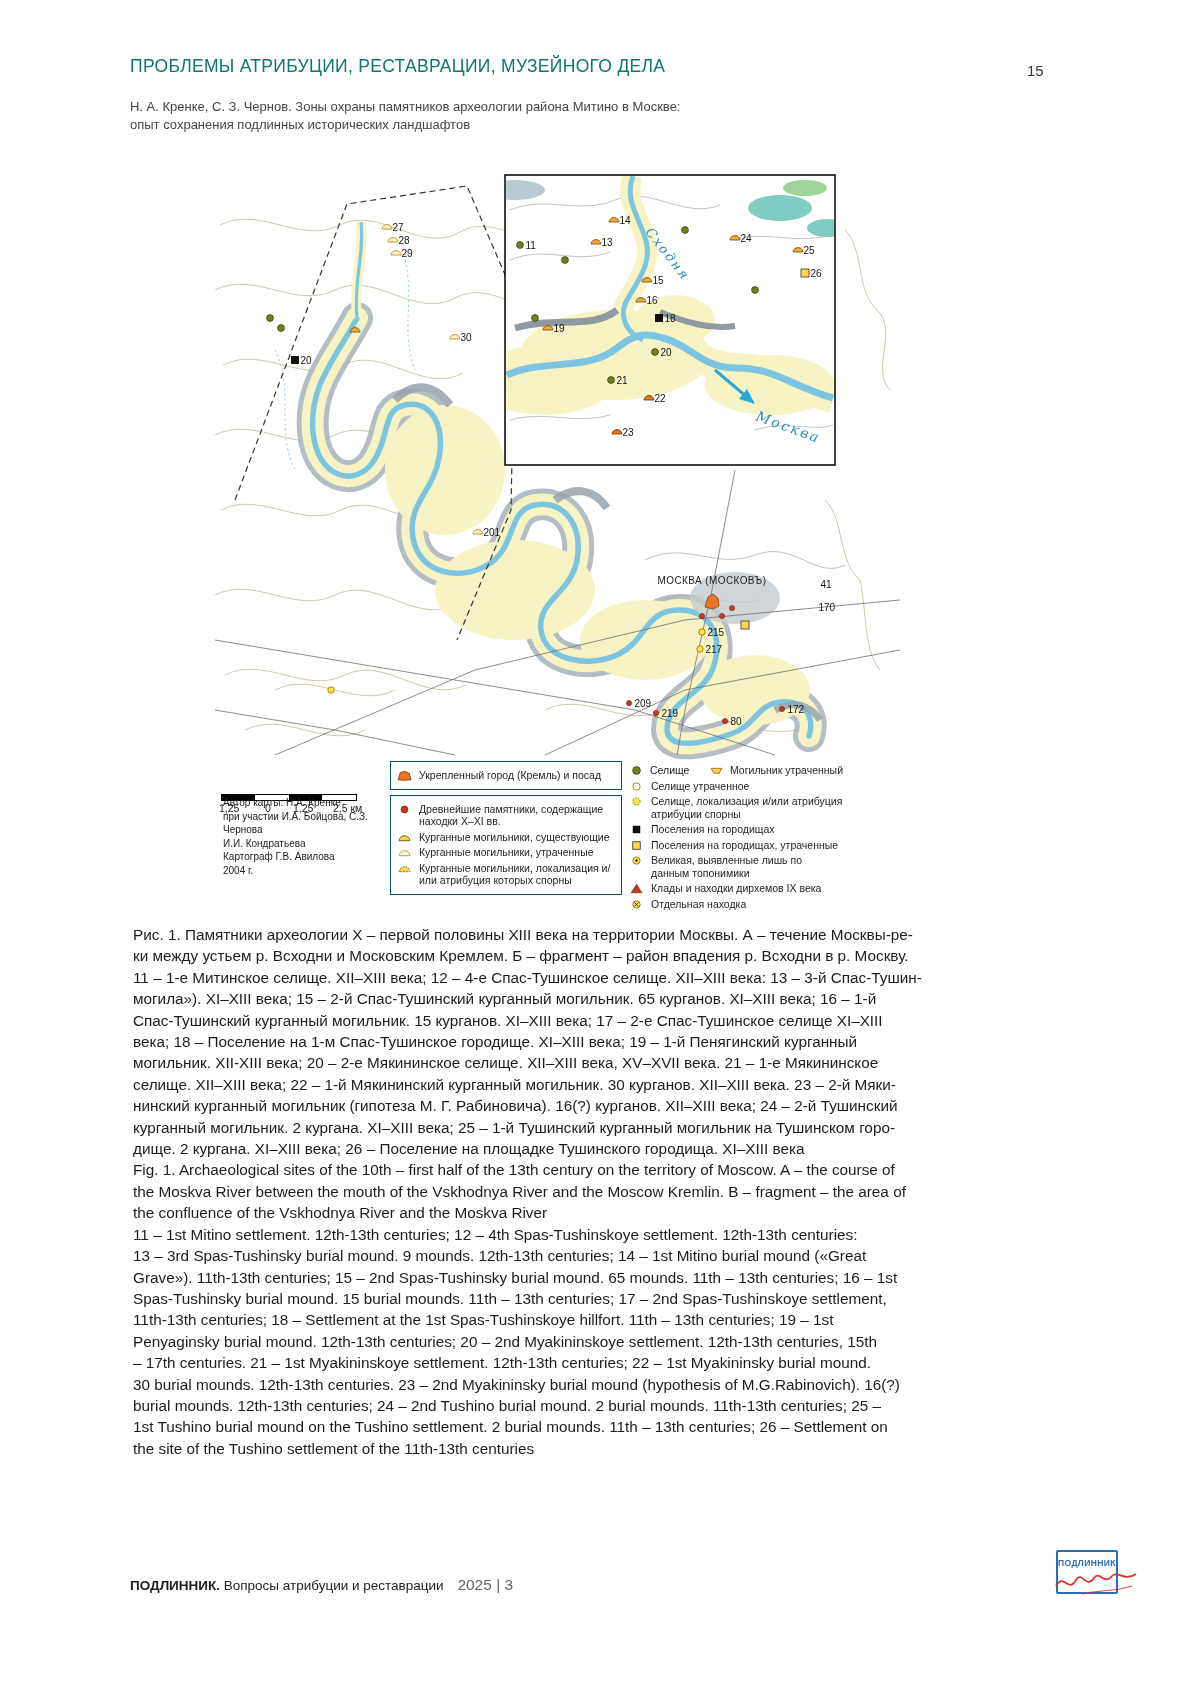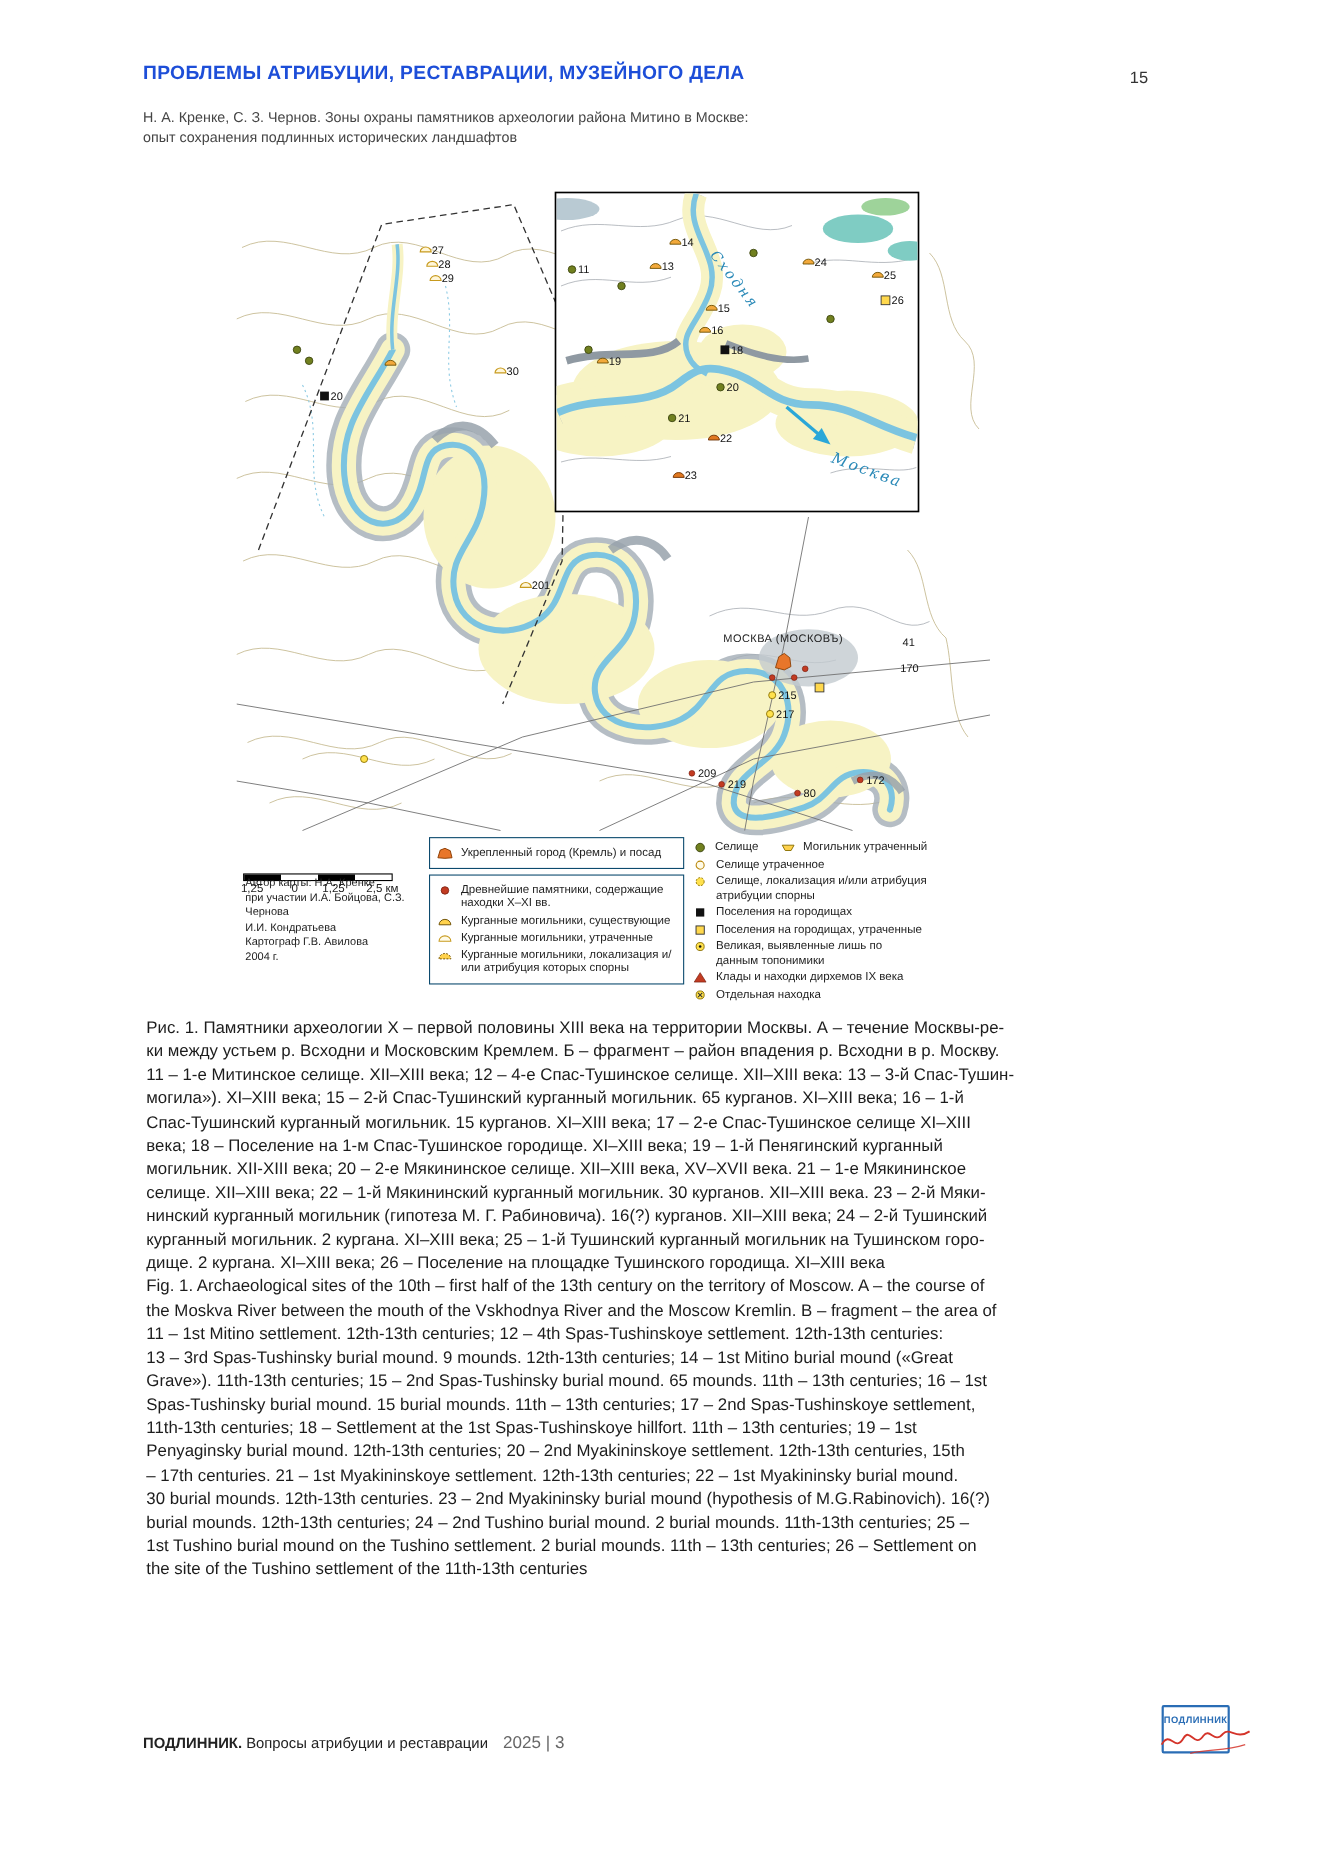--- a/index.html
+++ b/index.html
@@ -1,20 +1,20 @@
 <!DOCTYPE html>
 <html><head>
 <meta charset="utf-8">
 <style>
   html,body{margin:0;padding:0;background:#e9e9e9;}
   .page{position:relative;width:1200px;height:1697px;background:#ffffff;overflow:hidden;
         font-family:"Liberation Sans",sans-serif;color:#1d1d1d;}
   
-  .hdr-title{position:absolute;left:130px;top:56px;margin:0;font-size:17.5px;font-weight:bold;
-             letter-spacing:.3px;color:#1d4ed8;}
+  .hdr-title{position:absolute;left:130px;top:56px;margin:0;font-size:17.5px;font-weight:normal;
+             letter-spacing:.3px;color:#0f766e;}
   .pagenum{position:absolute;left:1027px;top:62px;font-size:15px;color:#333;}
   .subtitle{position:absolute;left:130px;top:98px;font-size:13px;color:#454545;line-height:18px;}
   
   .figure{position:absolute;left:215px;top:170px;width:685px;height:750px;}
   .figure svg.map{position:absolute;left:0;top:0;}
   .ct{fill:none;stroke:#c3b78d;stroke-width:.9;opacity:.85;}
   .ctg{fill:none;stroke:#9aa0a6;stroke-width:.7;opacity:.9;}
   .stream{stroke:#8ecbe4;stroke-width:1;fill:none;stroke-dasharray:2 3;}
   .road{stroke:#6e6e6e;stroke-width:.8;fill:none;}
   .mnum{font-family:"Liberation Sans",sans-serif;font-size:10px;fill:#141414;}
@@ -359,20 +359,21 @@
         <div class="cap-line">могильник. XII-XIII века; 20 – 2-е Мякининское селище. XII–XIII века, XV–XVII века. 21 – 1-е Мякининское</div>
         <div class="cap-line">селище. XII–XIII века; 22 – 1-й Мякининский курганный могильник. 30 курганов. XII–XIII века. 23 – 2-й Мяки-</div>
         <div class="cap-line">нинский курганный могильник (гипотеза М. Г. Рабиновича). 16(?) курганов. XII–XIII века; 24 – 2-й Тушинский</div>
         <div class="cap-line">курганный могильник. 2 кургана. XI–XIII века; 25 – 1-й Тушинский курганный могильник на Тушинском горо-</div>
         <div class="cap-line">дище. 2 кургана. XI–XIII века; 26 – Поселение на площадке Тушинского городища. XI–XIII века</div>
       </div>
     <div class="cap-en">
 
     <div class="cap-line">Fig. 1. Archaeological sites of the 10th – first half of the 13th century on the territory of Moscow. A – the course of</div>
         <div class="cap-line">the Moskva River between the mouth of the Vskhodnya River and the Moscow Kremlin. B – fragment – the area of</div>
+        <div class="cap-line">the confluence of the Vskhodnya River and the Moskva River</div>
         <div class="cap-line">11 – 1st Mitino settlement. 12th-13th centuries; 12 – 4th Spas-Tushinskoye settlement. 12th-13th centuries:</div>
         <div class="cap-line">13 – 3rd Spas-Tushinsky burial mound. 9 mounds. 12th-13th centuries; 14 – 1st Mitino burial mound («Great</div>
         <div class="cap-line">Grave»). 11th-13th centuries; 15 – 2nd Spas-Tushinsky burial mound. 65 mounds. 11th – 13th centuries; 16 – 1st</div>
         <div class="cap-line">Spas-Tushinsky burial mound. 15 burial mounds. 11th – 13th centuries; 17 – 2nd Spas-Tushinskoye settlement,</div>
         <div class="cap-line">11th-13th centuries; 18 – Settlement at the 1st Spas-Tushinskoye hillfort. 11th – 13th centuries; 19 – 1st</div>
         <div class="cap-line">Penyaginsky burial mound. 12th-13th centuries; 20 – 2nd Myakininskoye settlement. 12th-13th centuries, 15th</div>
         <div class="cap-line">– 17th centuries. 21 – 1st Myakininskoye settlement. 12th-13th centuries; 22 – 1st Myakininsky burial mound.</div>
         <div class="cap-line">30 burial mounds. 12th-13th centuries. 23 – 2nd Myakininsky burial mound (hypothesis of M.G.Rabinovich). 16(?)</div>
         <div class="cap-line">burial mounds. 12th-13th centuries; 24 – 2nd Tushino burial mound. 2 burial mounds. 11th-13th centuries; 25 –</div>
         <div class="cap-line">1st Tushino burial mound on the Tushino settlement. 2 burial mounds. 11th – 13th centuries; 26 – Settlement on</div>

